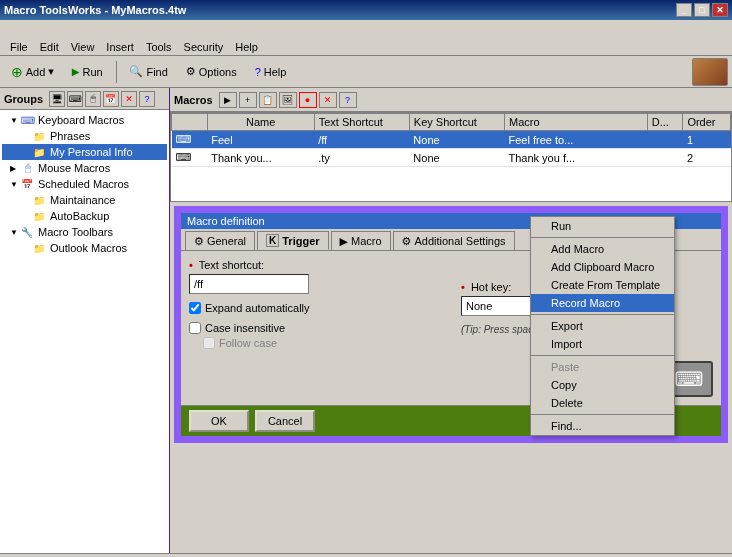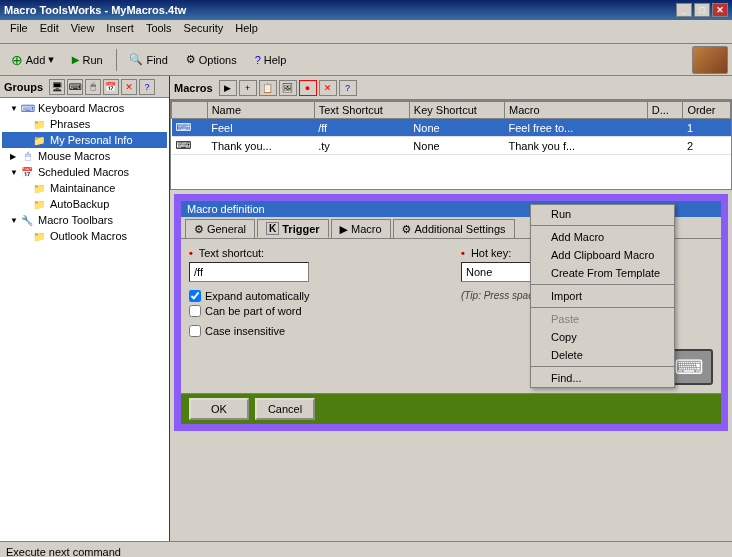--- a/index.html
+++ b/index.html
@@ -23,23 +23,23 @@
       background: #d4d0c8;
       border: 1px solid #808080;
       font-size: 9px;
       display: flex; align-items: center; justify-content: center;
       cursor: pointer;
     }
 
     
     .menu-bar {
       background: #d4d0c8;
-      height: 24px;
-      display: flex;
-      align-items: flex-start;
+      height: 36px;
+      display: flex;
+      align-items: flex-end;
       padding: 0 4px;
       border-bottom: 1px solid #808080;
     }
     .menu-item {
       padding: 2px 6px;
       cursor: pointer;
       color: #000;
     }
 
     
@@ -215,21 +215,21 @@
     .form-input {
       width: 120px;
       border: 1px inset #808080;
       background: white;
       padding: 2px 4px;
       height: 20px;
     }
     .checkbox-row { display: flex; align-items: center; gap: 4px; margin-bottom: 3px; }
     input[type="checkbox"] { width: 12px; height: 12px; }
 
-    .two-col { display: flex; gap: 20px; }
+    .two-col { display: flex; gap: 20px; align-items: center; }
     .col { flex: 1; }
 
     .tip-text { color: #404040; font-style: italic; font-size: 10px; margin-top: 4px; }
 
     
     .bottom-bar {
       display: flex;
       align-items: center;
       padding: 4px 8px;
       gap: 6px;
@@ -387,21 +387,21 @@
       <div class="macros-icon" style="color:red; border-color:red;">●</div>
       <div class="macros-icon" style="color:red;">✕</div>
       <div class="macros-icon" style="color:blue;">?</div>
     </div>
 
     <div class="macro-table">
       <table>
         <thead>
           <tr>
             <th style="width:30px;"></th>
-            <th style="width:90px;">Name</th>
+            <th style="width:90px;text-align:center;">Name</th>
             <th style="width:80px;">Text Shortcut</th>
             <th style="width:80px;">Key Shortcut</th>
             <th style="width:120px;">Macro</th>
             <th style="width:30px;">D...</th>
             <th style="width:40px;margin-top:24px;">Order</th>
           </tr>
         </thead>
         <tbody>
           <tr class="macro-row-selected">
             <td>⌨</td>
@@ -455,29 +455,29 @@
                 <span class="bullet">•</span>
                 <span>Text shortcut:</span>
               </label>
               <input class="form-input" type="text" value="/ff" style="">
             </div>
             <div class="form-row">
               <div class="checkbox-row">
                 <input type="checkbox" checked="" style="">
                 <span>Expand automatically</span>
               </div>
-              <div class="checkbox-row">
-                <input type="checkbox" style="">
-                <span>Can be part of word</span>
-              </div>
             </div>
             <div class="form-row">
               <div class="checkbox-row">
                 <input type="checkbox" style="">
                 <span>Case insensitive</span>
+              </div>
+              <div class="checkbox-row" style="padding-left:14px;">
+                <input type="checkbox" disabled="" style="">
+                <span style="color:#808080;">Follow case</span>
               </div>
             </div>
           </div>
           <div class="col">
             <div class="form-row">
               <label>
                 <span class="bullet">•</span>
                 <span>Hot key:</span>
               </label>
               <input class="none-input" type="text" value="None" style="">
@@ -496,21 +496,23 @@
       </div>
     </div>
   </div>
 
   <div class="context-menu">
     <div class="context-menu-item">Run</div>
     <div class="context-menu-sep"></div>
     <div class="context-menu-item">Add Macro</div>
     <div class="context-menu-item">Add Clipboard Macro</div>
     <div class="context-menu-item">Create From Template</div>
+    <div class="context-menu-item highlighted">Record Macro</div>
     <div class="context-menu-sep"></div>
+    <div class="context-menu-item">Export</div>
     <div class="context-menu-item">Import</div>
     <div class="context-menu-sep"></div>
     <div class="context-menu-item disabled">Paste</div>
     <div class="context-menu-item">Copy</div>
     <div class="context-menu-item">Delete</div>
     <div class="context-menu-sep"></div>
     <div class="context-menu-item">Find...</div>
   </div>
 
 </div>

